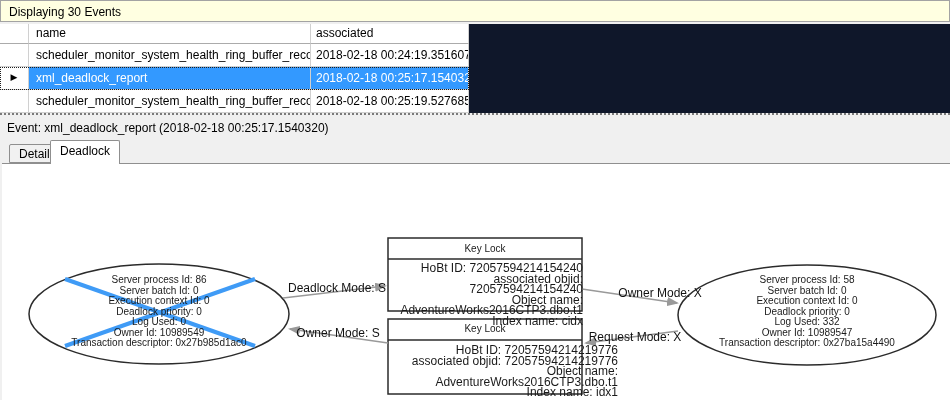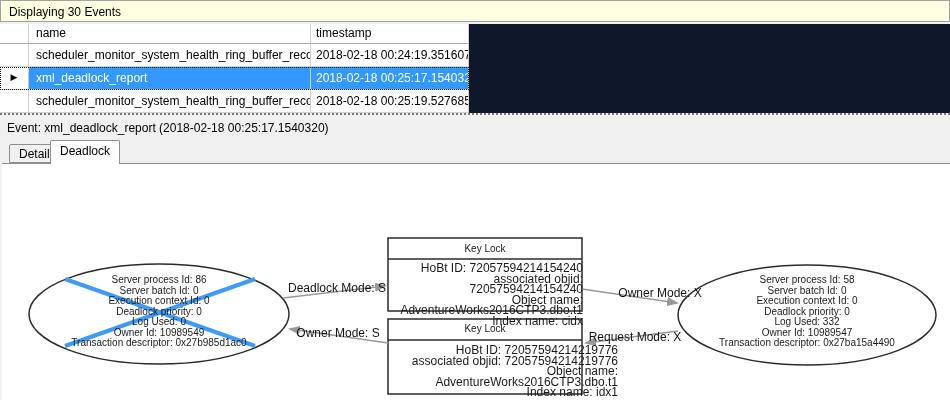--- a/index.html
+++ b/index.html
@@ -87,21 +87,21 @@
 <body>
 
 <div class="titlebar">
   <span>Displaying 30 Events</span>
 </div>
 
 <div class="grid">
   <div class="grow header">
     <div class="cell c-sel"></div>
     <div class="cell c-name">name</div>
-    <div class="cell c-time">timestamp</div>
+    <div class="cell c-time">associated</div>
   </div>
 
   <div class="grow r">
     <div class="cell c-sel"></div>
     <div class="cell c-name">scheduler_monitor_system_health_ring_buffer_recorded</div>
     <div class="cell c-time">2018-02-18 00:24:19.3516078</div>
   </div>
 
   <div class="grow r selected">
     <div class="cell c-sel"><span class="tri">▶</span></div>

